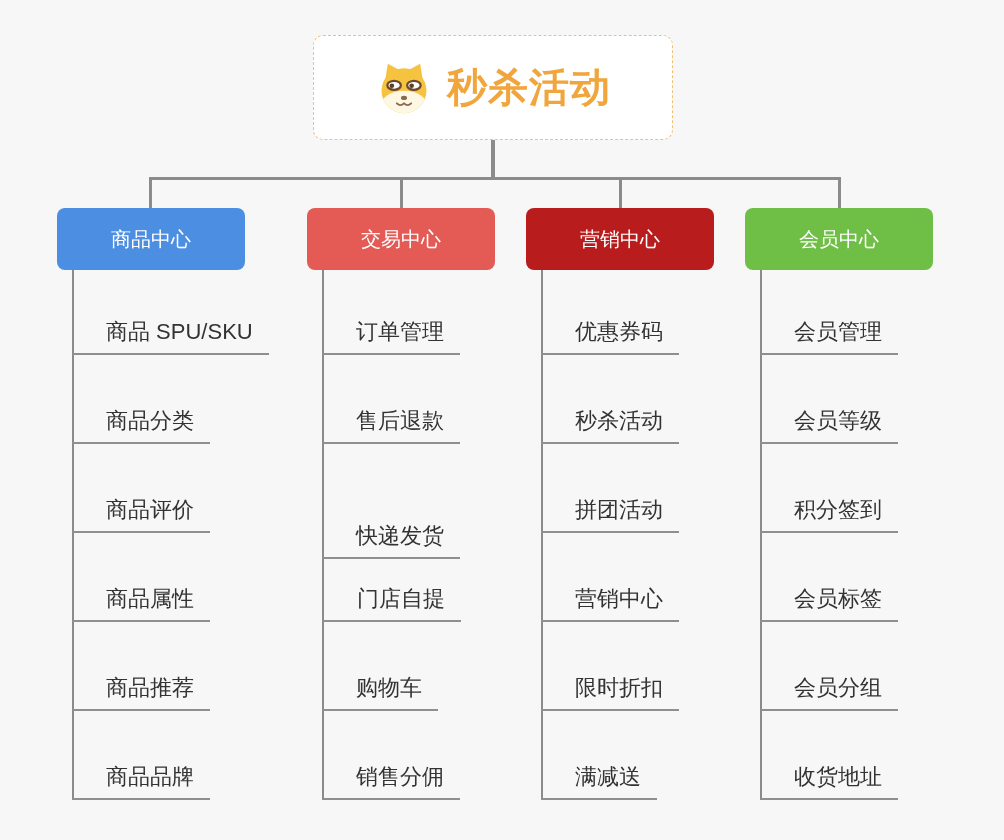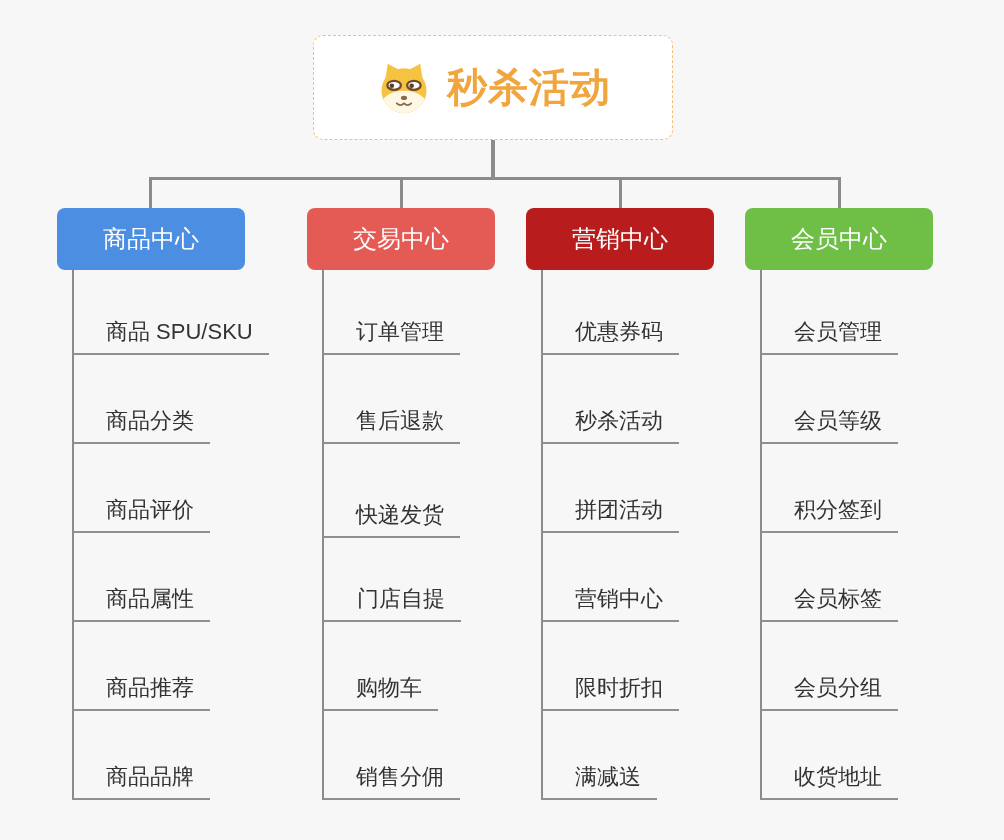--- a/index.html
+++ b/index.html
@@ -41,21 +41,21 @@
   
   .branch-node {
     position:absolute;
     top:208px;
     width:188px; height:62px;
     border-radius:8px;
     display:flex;
     align-items:center;
     justify-content:center;
     color:#ffffff;
-    font-size:24px;
+    font-size:20px;
     white-space:nowrap;
   }
   
   .leaf-node {
     position:absolute;
     padding:0 16px 6px 34px;
     border-bottom:2px solid #8f8f8f;
     font-size:22px;
     line-height:30px;
     color:#333333;
@@ -113,21 +113,21 @@
 
   <div class="leaf-node" style="left:72px; top:317px;">商品 SPU/SKU</div>
   <div class="leaf-node" style="left:72px; top:406px;">商品分类</div>
   <div class="leaf-node" style="left:72px; top:495px;">商品评价</div>
   <div class="leaf-node" style="left:72px; top:584px;">商品属性</div>
   <div class="leaf-node" style="left:72px; top:673px;">商品推荐</div>
   <div class="leaf-node" style="left:72px; top:762px;">商品品牌</div>
 
   <div class="leaf-node" style="left:322px; top:317px;">订单管理</div>
   <div class="leaf-node" style="left:322px; top:406px;">售后退款</div>
-  <div class="leaf-node" style="left:322px; top:500px;">快递发货</div>
+  <div class="leaf-node" style="left:322px; top:521px;">快递发货</div>
   <div class="leaf-node" style="left:322px; top:584px;padding-left:35px;">门店自提</div>
   <div class="leaf-node" style="left:322px; top:673px;">购物车</div>
   <div class="leaf-node" style="left:322px; top:762px;text-align:center;">销售分佣</div>
 
   <div class="leaf-node" style="left:541px; top:317px;">优惠券码</div>
   <div class="leaf-node" style="left:541px; top:406px;">秒杀活动</div>
   <div class="leaf-node" style="left:541px; top:495px;">拼团活动</div>
   <div class="leaf-node" style="left:541px; top:584px;">营销中心</div>
   <div class="leaf-node" style="left:541px; top:673px;text-align:center;">限时折扣</div>
   <div class="leaf-node" style="left:541px; top:762px;">满减送</div>

